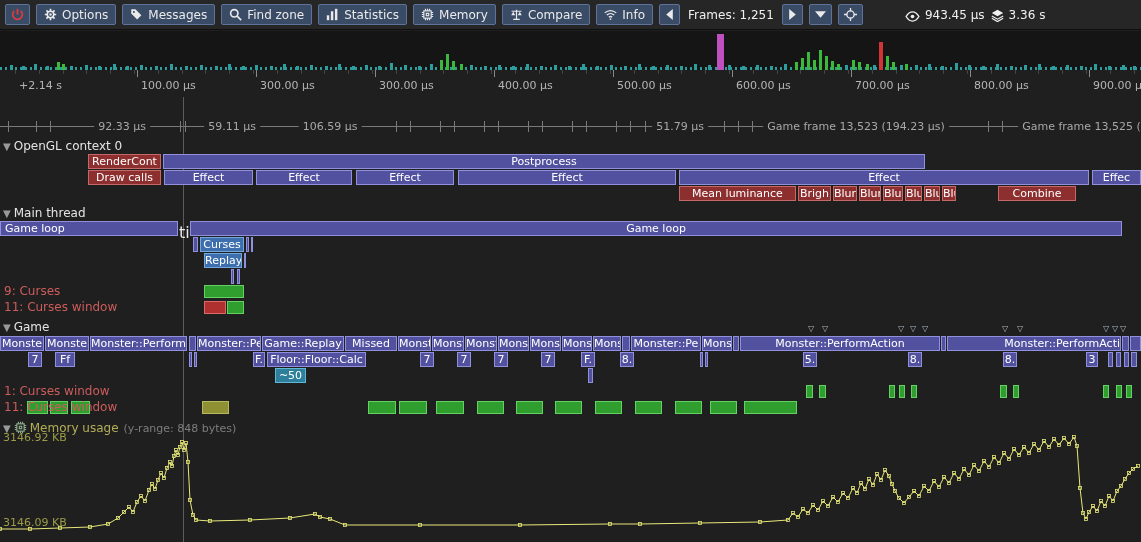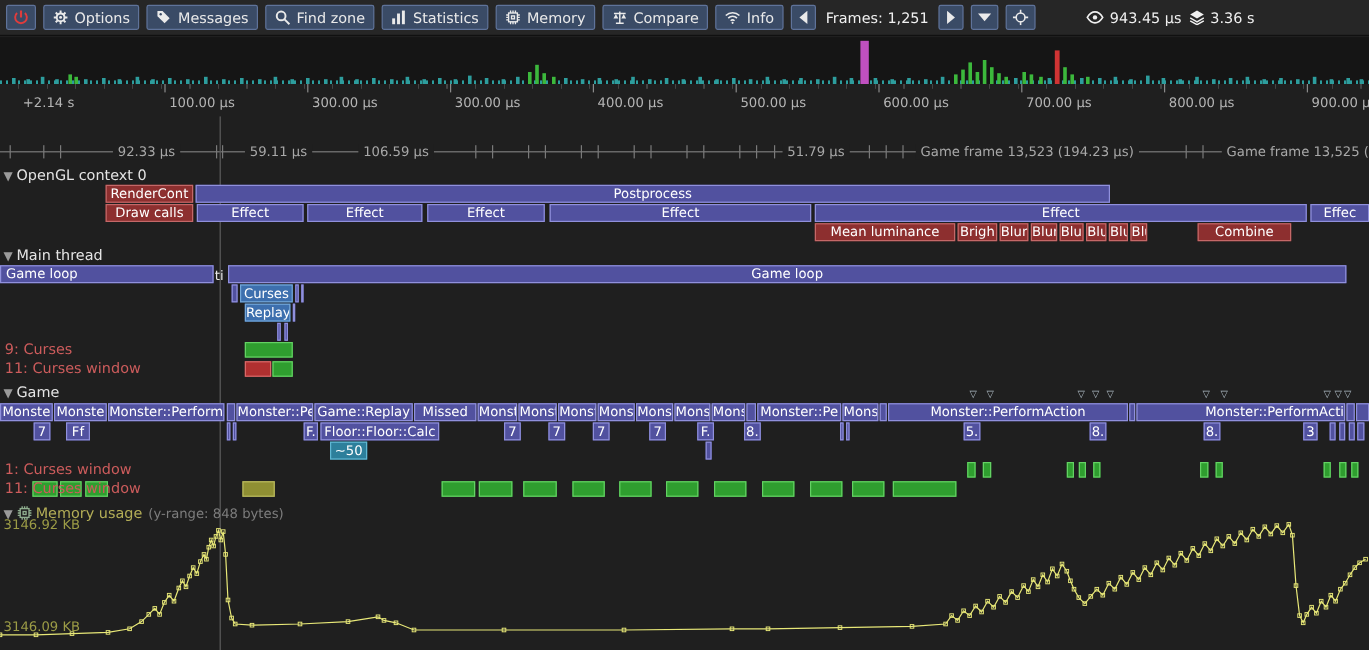--- a/index.html
+++ b/index.html
@@ -4,21 +4,21 @@
 <style>
 *{margin:0;padding:0;box-sizing:border-box}
 body{background:#1f1f1f}
 .app{position:relative;width:1141px;height:542px;background:#1f1f1f;font-family:"DejaVu Sans",sans-serif;overflow:hidden;color:#e0e0e0}
 .toolbar{position:absolute;left:0;top:0;width:100%;height:30px;background:#262626;border-bottom:1px solid #101010;display:flex;align-items:center;gap:6px;padding:0 5px;z-index:6}
 .tb-group{display:flex;gap:6px;align-items:center}
 .btn{display:inline-flex;align-items:center;gap:5px;background:#3a4b66;border:1px solid #5f739a;border-radius:2px;color:#eaeaea;font-size:12px;font-family:inherit;padding:0 7px;height:21px;cursor:pointer;white-space:nowrap}
 .btn.icon-only{padding:0 5px}
 .icon{display:inline-flex;align-items:center}
 .tb-text{font-size:12px;color:#f0f0f0;margin:0 2px;white-space:nowrap}
-.tb-stat{display:inline-flex;align-items:center;gap:5px;font-size:12px;color:#f0f0f0;white-space:nowrap}
+.tb-stat{display:inline-flex;align-items:flex-end;gap:5px;font-size:12px;color:#f0f0f0;white-space:nowrap}
 .stat-gap{margin-left:36px}
 .histogram{position:absolute;left:0;top:31px;width:100%;height:39px;background:#151515;z-index:2}
 .hist-noise{position:absolute;left:0;bottom:0;width:100%;height:3px;background:repeating-linear-gradient(90deg,#2d9d9d 0 2px,transparent 2px 5px)}
 .hbar{position:absolute;bottom:0}
 .ruler{position:absolute;left:15px;top:70px;width:100%;height:26px}
 .ruler-minor{position:absolute;left:0;top:0;width:100%;height:4px;background:repeating-linear-gradient(90deg,#454545 0 1px,transparent 1px 23.8px)}
 .rtick{position:absolute;top:0;width:1px;height:7px;background:#8a8a8a}
 .rlabel{position:absolute;top:9px;font-size:11px;color:#b5b5b5;white-space:nowrap}
 .frameband{position:absolute;left:0;top:96px;width:100%;height:20px}
 .fb-line{position:absolute;top:10px;left:0;width:100%;height:1px;background:#8f8f8f}
@@ -38,21 +38,21 @@
 .z-p{background:#51519f;border-color:#9090dc}
 .z-r{background:#8d2f2f;border-color:#c46868}
 .z-b{background:#3d6fae;border-color:#74a8da}
 .z-t{background:#2d7f9b;border-color:#5fb8d4}
 .lockbar{position:absolute;height:13px;border:1px solid;z-index:2}
 .lb-g{background:#2f9e2f;border-color:#64d164}
 .lb-r{background:#b03030;border-color:#d86a6a}
 .lb-o{background:#8f8f33;border-color:#b8b85e}
 .locklabel{position:absolute;left:4px;font-size:12px;line-height:13px;color:#cd5c5c;z-index:3;white-space:nowrap}
 .marker{position:absolute;font-size:8px;color:#aab6bf;z-index:3;line-height:8px}
-.flt-text{position:absolute;font-size:11px;color:#e8e8e8;z-index:3}
+.flt-text{position:absolute;font-size:16px;color:#e8e8e8;z-index:3}
 .mem-label{position:absolute;left:3px;font-size:11px;color:#9c9c46;z-index:3}
 #memsvg{position:absolute;left:0;top:0;z-index:2;pointer-events:none}
 .mem-plot{position:absolute;left:0;top:432px;width:100%;height:106px;z-index:1}
 .vline{position:absolute;width:1px;background:#5c5c5c;z-index:1}
 </style>
 </head>
 <body>
 
 <div class="app">
   <div class="toolbar">

